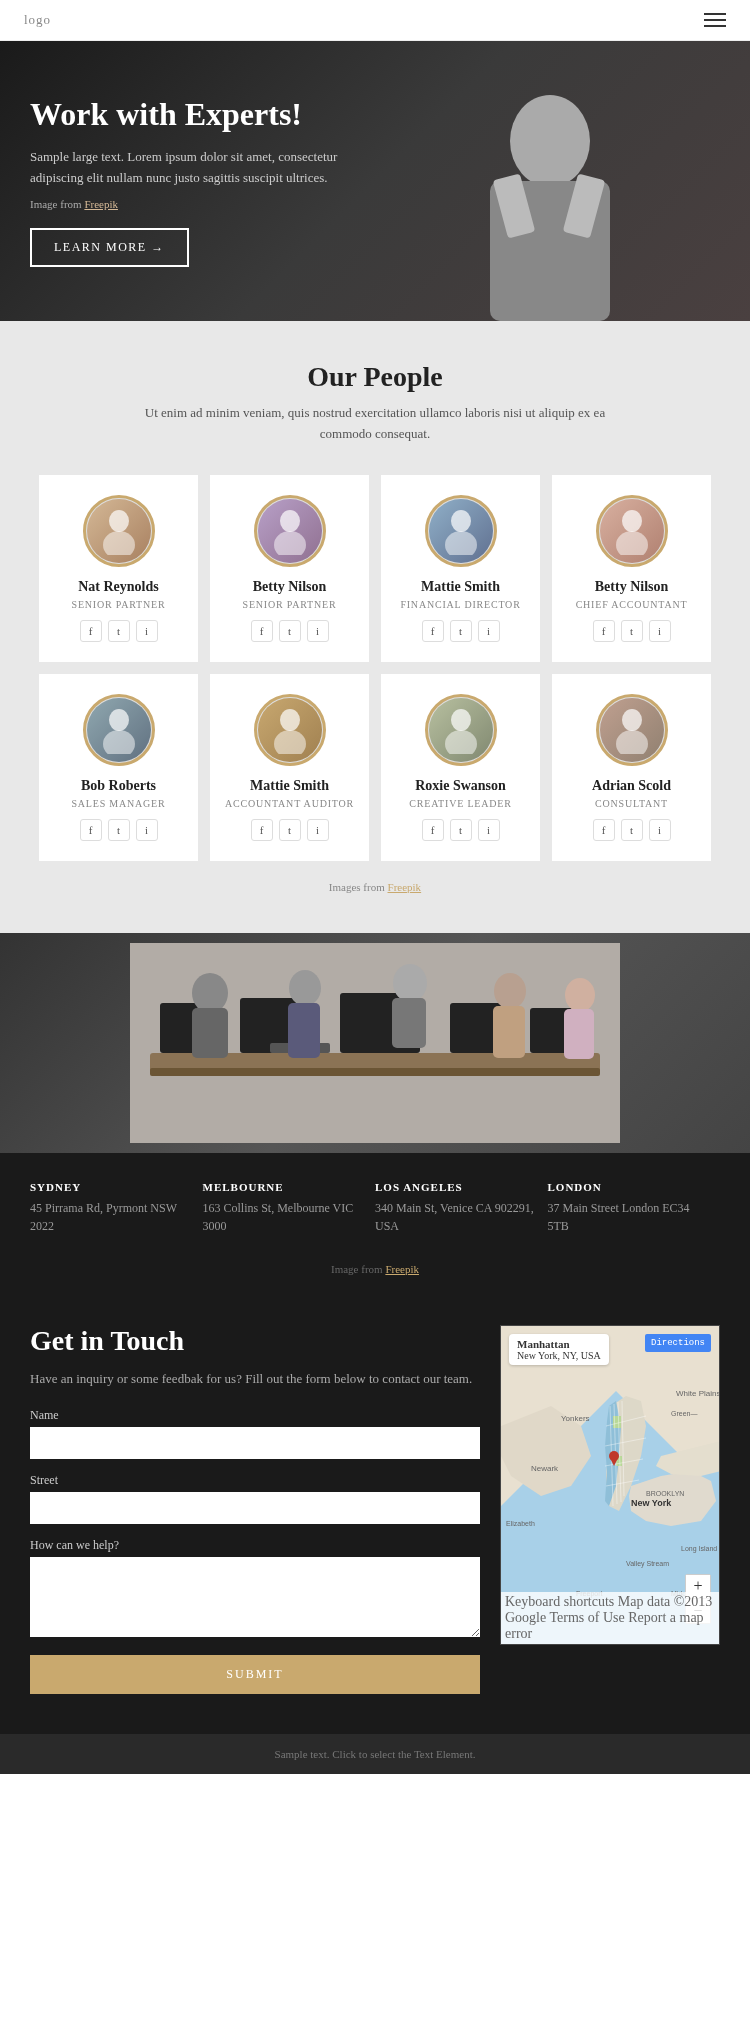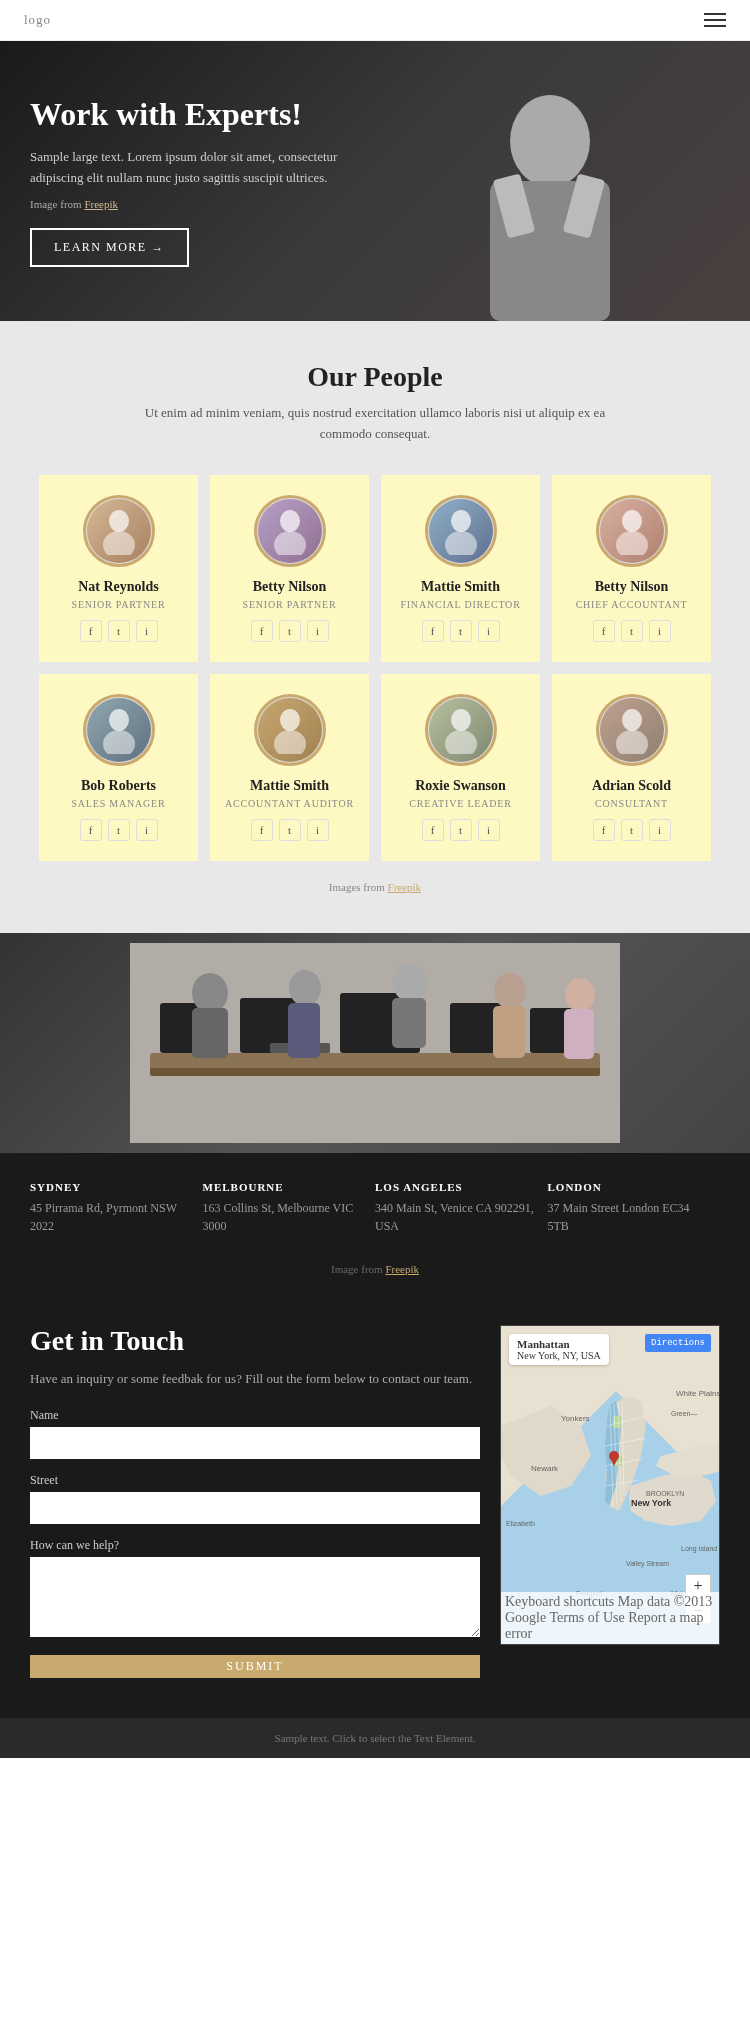--- a/index.html
+++ b/index.html
@@ -40,21 +40,21 @@
       color: #fff; font-size: 12px; letter-spacing: 1.5px; text-transform: uppercase;
       cursor: pointer; background: transparent; font-family: inherit;
     }
 
     
     .people-section { background: #e8e8e8; padding: 40px 39px; }
     .section-title { text-align: center; font-size: 28px; font-weight: bold; color: #222; margin-bottom: 10px; }
     .section-subtitle { text-align: center; font-size: 13px; color: #555; line-height: 1.6; margin-bottom: 30px; max-width: 480px; margin-left: auto; margin-right: auto; }
     .people-grid { display: grid; grid-template-columns: repeat(4, 1fr); gap: 12px; }
     .person-card {
-      background: #fef9c3; padding: 20px 12px; display: flex; flex-direction: column;
+      background: #ffffff; padding: 20px 12px; display: flex; flex-direction: column;
       align-items: center; text-align: center;
     }
     .avatar-ring {
       width: 72px; height: 72px; border-radius: 50%;
       border: 3px solid #c9a96e;
       background: #ddd; overflow: hidden; margin-bottom: 12px;
       display: flex; align-items: center; justify-content: center;
     }
     .avatar-inner {
       width: 64px; height: 64px; border-radius: 50%;
@@ -100,21 +100,21 @@
     .form-input {
       width: 100%; padding: 8px 10px; background: #fff; border: none;
       font-size: 13px; margin-bottom: 14px; outline: none; font-family: inherit;
     }
     .form-textarea {
       width: 100%; padding: 8px 10px; background: #fff; border: none;
       font-size: 13px; height: 80px; resize: vertical; outline: none; font-family: inherit;
       margin-bottom: 14px;
     }
     .submit-btn {
-      width: 100%; padding: 4px; background: #c9a96e; border: none;
+      width: 100%; padding: 12px; background: #c9a96e; border: none;
       color: #fff; font-size: 12px; letter-spacing: 2px; text-transform: uppercase;
       cursor: pointer; font-family: inherit;
     }
     .map-side { flex: 0 0 220px; }
     .map-container {
       width: 220px; height: 320px;
       background: linear-gradient(135deg, #a8d5a2 0%, #7bb8c9 30%, #4a9bc4 60%, #e8d5a0 80%, #c8e89a 100%);
       position: relative; overflow: hidden; border: 1px solid #444;
     }
     .map-label {

